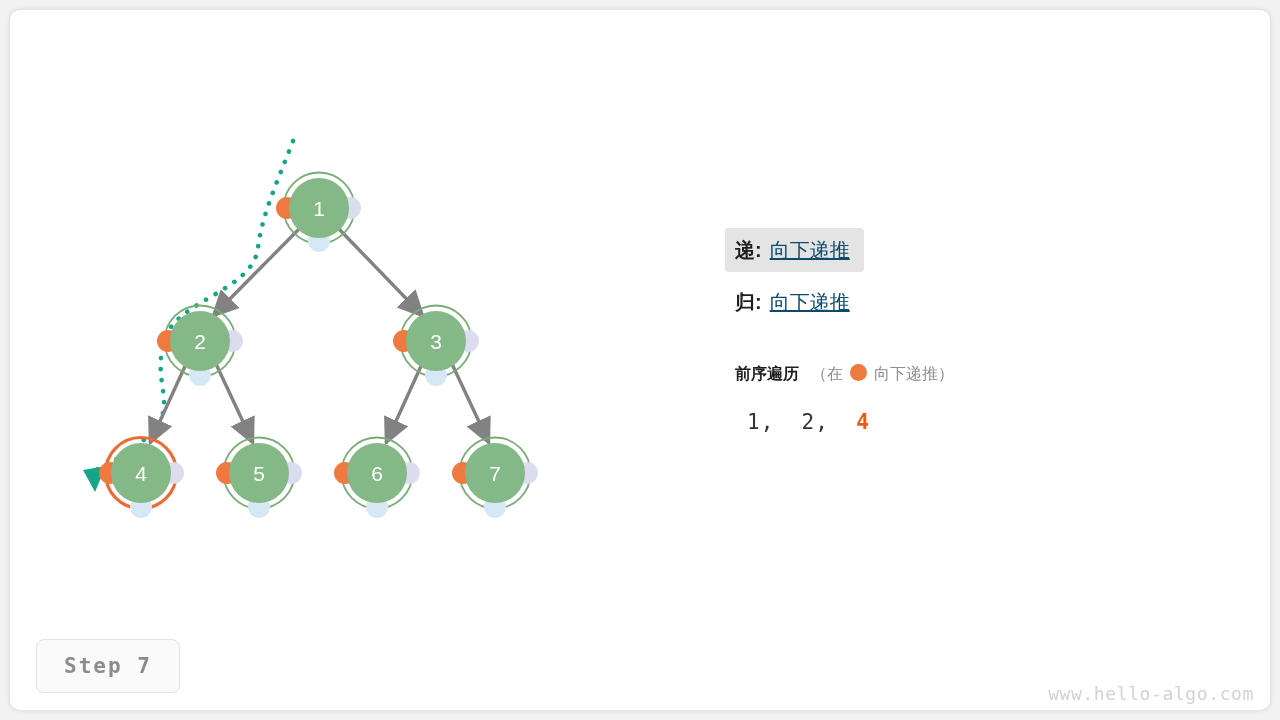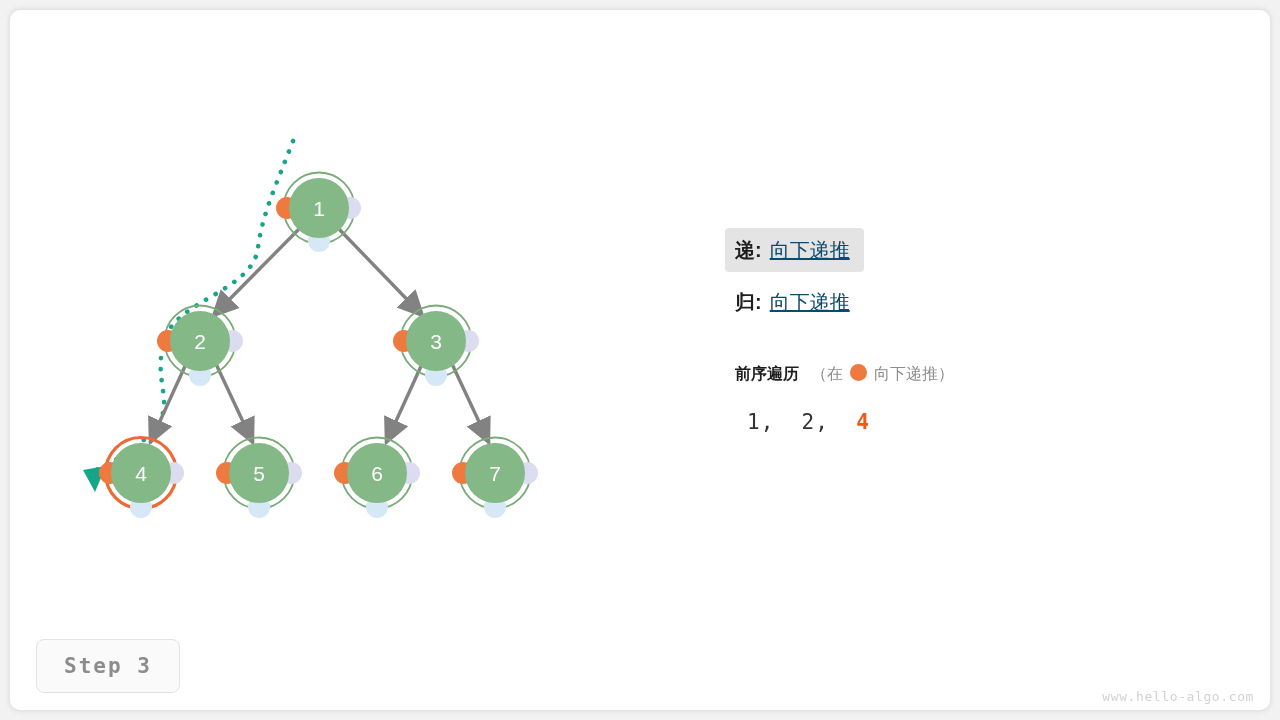--- a/index.html
+++ b/index.html
@@ -146,21 +146,21 @@
     letter-spacing: 2px;
     color: #8c8c8c;
   }
 
   
   .watermark {
     position: absolute;
     right: 26px;
     bottom: 16px;
     font-family: "DejaVu Sans Mono", "Liberation Mono", monospace;
-    font-size: 13px;
+    font-size: 18px;
     letter-spacing: 0.6px;
     color: #d2d2d2;
   }
 
   .node-label {
     font-family: "Liberation Sans", "DejaVu Sans", sans-serif;
     font-size: 21px;
     fill: #ffffff;
   }
 </style>
@@ -281,20 +281,20 @@
     <span class="tt-bold">前序遍历</span>
     <span style="width:12px"></span>
     <span class="tt-paren">（在</span>
     <span class="legend-dot"></span>
     <span class="tt-paren">向下递推）</span>
   </div>
 
   <div class="sequence"><span>1,  2,  </span><span class="cur">4</span></div>
 
   <div class="step-badge">
-    <span>Step 3</span>
+    <span>Step 7</span>
   </div>
 
   <div class="watermark">
     <span>www.hello-algo.com</span>
   </div>
 
 </div>
 
 </body></html>

